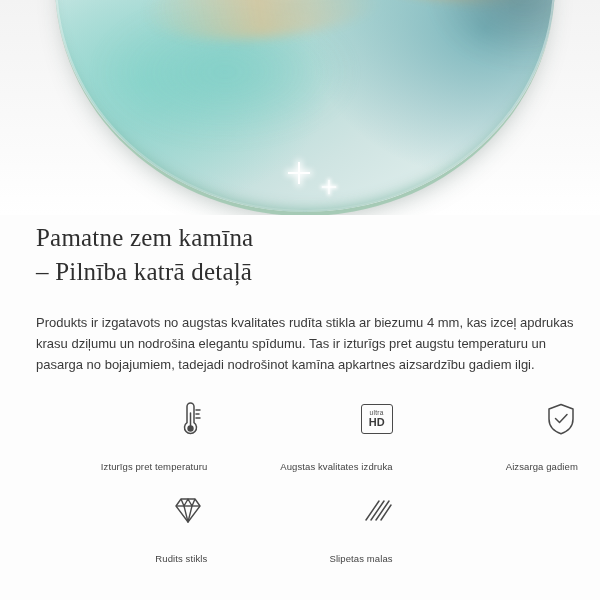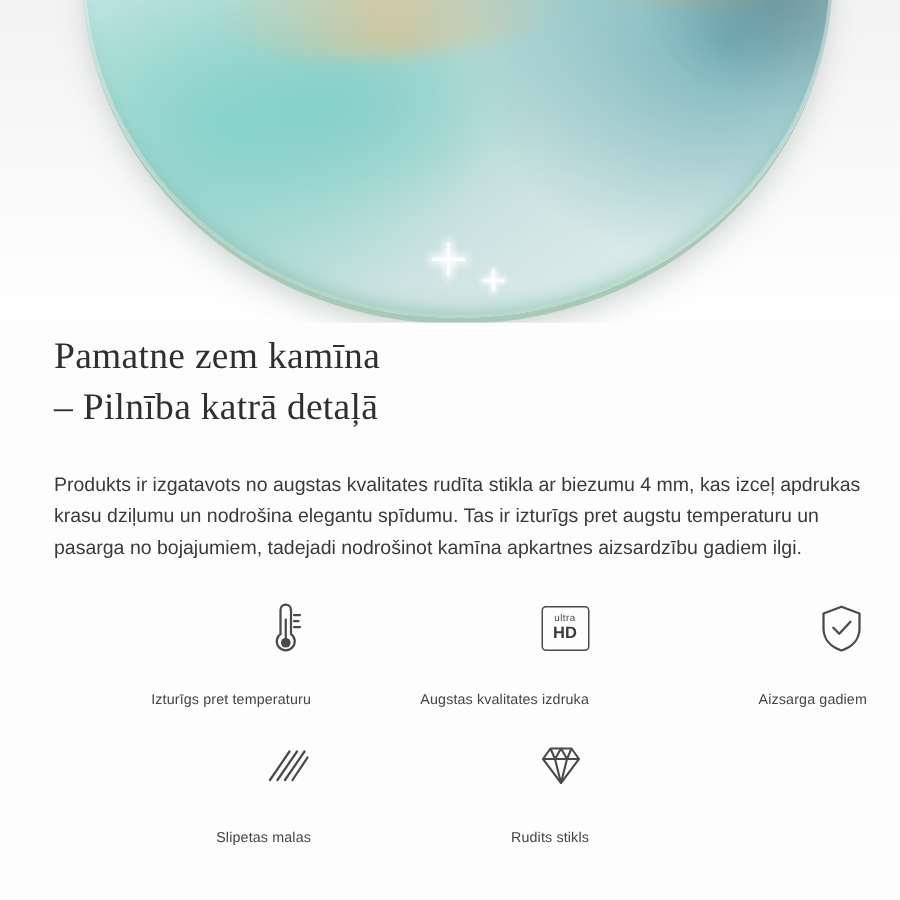--- a/index.html
+++ b/index.html
@@ -253,37 +253,37 @@
         <svg width="34" height="38" viewBox="0 0 34 38" fill="none" stroke="#4a4a4a" stroke-width="1.5" stroke-linecap="round" stroke-linejoin="round">
           <path d="M17 4.5 29 9v10c0 7.2-5 12.3-12 14.7C10 31.3 5 26.2 5 19V9z"></path>
           <path d="m11.5 18.5 4 4 7.5-8"></path>
         </svg>
       </div>
       <div class="flabel">Aizsarga gadiem</div>
     </div>
 
     <div class="feature">
       <div class="ficon">
+        <svg width="38" height="34" viewBox="0 0 38 34" fill="none" stroke="#4a4a4a" stroke-width="1.4" stroke-linejoin="round">
+          <path d="M7 12 12 5h14l5 7-12 16z"></path>
+          <path d="M7 12h24"></path>
+          <path d="M12 5l3 7 4-7 4 7 3-7"></path>
+          <path d="M15 12l4 16 4-16"></path>
+        </svg>
+      </div>
+      <div class="flabel">Rudits stikls</div>
+    </div>
+
+    <div class="feature">
+      <div class="ficon">
         <svg width="36" height="32" viewBox="0 0 36 32" fill="none" stroke="#4a4a4a" stroke-width="1.5" stroke-linecap="round">
           <path d="M9 25 22 6"></path>
           <path d="M14 25 27 6"></path>
           <path d="M19 25 32 6"></path>
           <path d="M24 25 34 10"></path>
         </svg>
       </div>
       <div class="flabel">Slipetas malas</div>
     </div>
 
-    <div class="feature">
-      <div class="ficon">
-        <svg width="38" height="34" viewBox="0 0 38 34" fill="none" stroke="#4a4a4a" stroke-width="1.4" stroke-linejoin="round">
-          <path d="M7 12 12 5h14l5 7-12 16z"></path>
-          <path d="M7 12h24"></path>
-          <path d="M12 5l3 7 4-7 4 7 3-7"></path>
-          <path d="M15 12l4 16 4-16"></path>
-        </svg>
-      </div>
-      <div class="flabel">Rudits stikls</div>
-    </div>
-
 
   </div>
 </div>
 
 </body></html>

